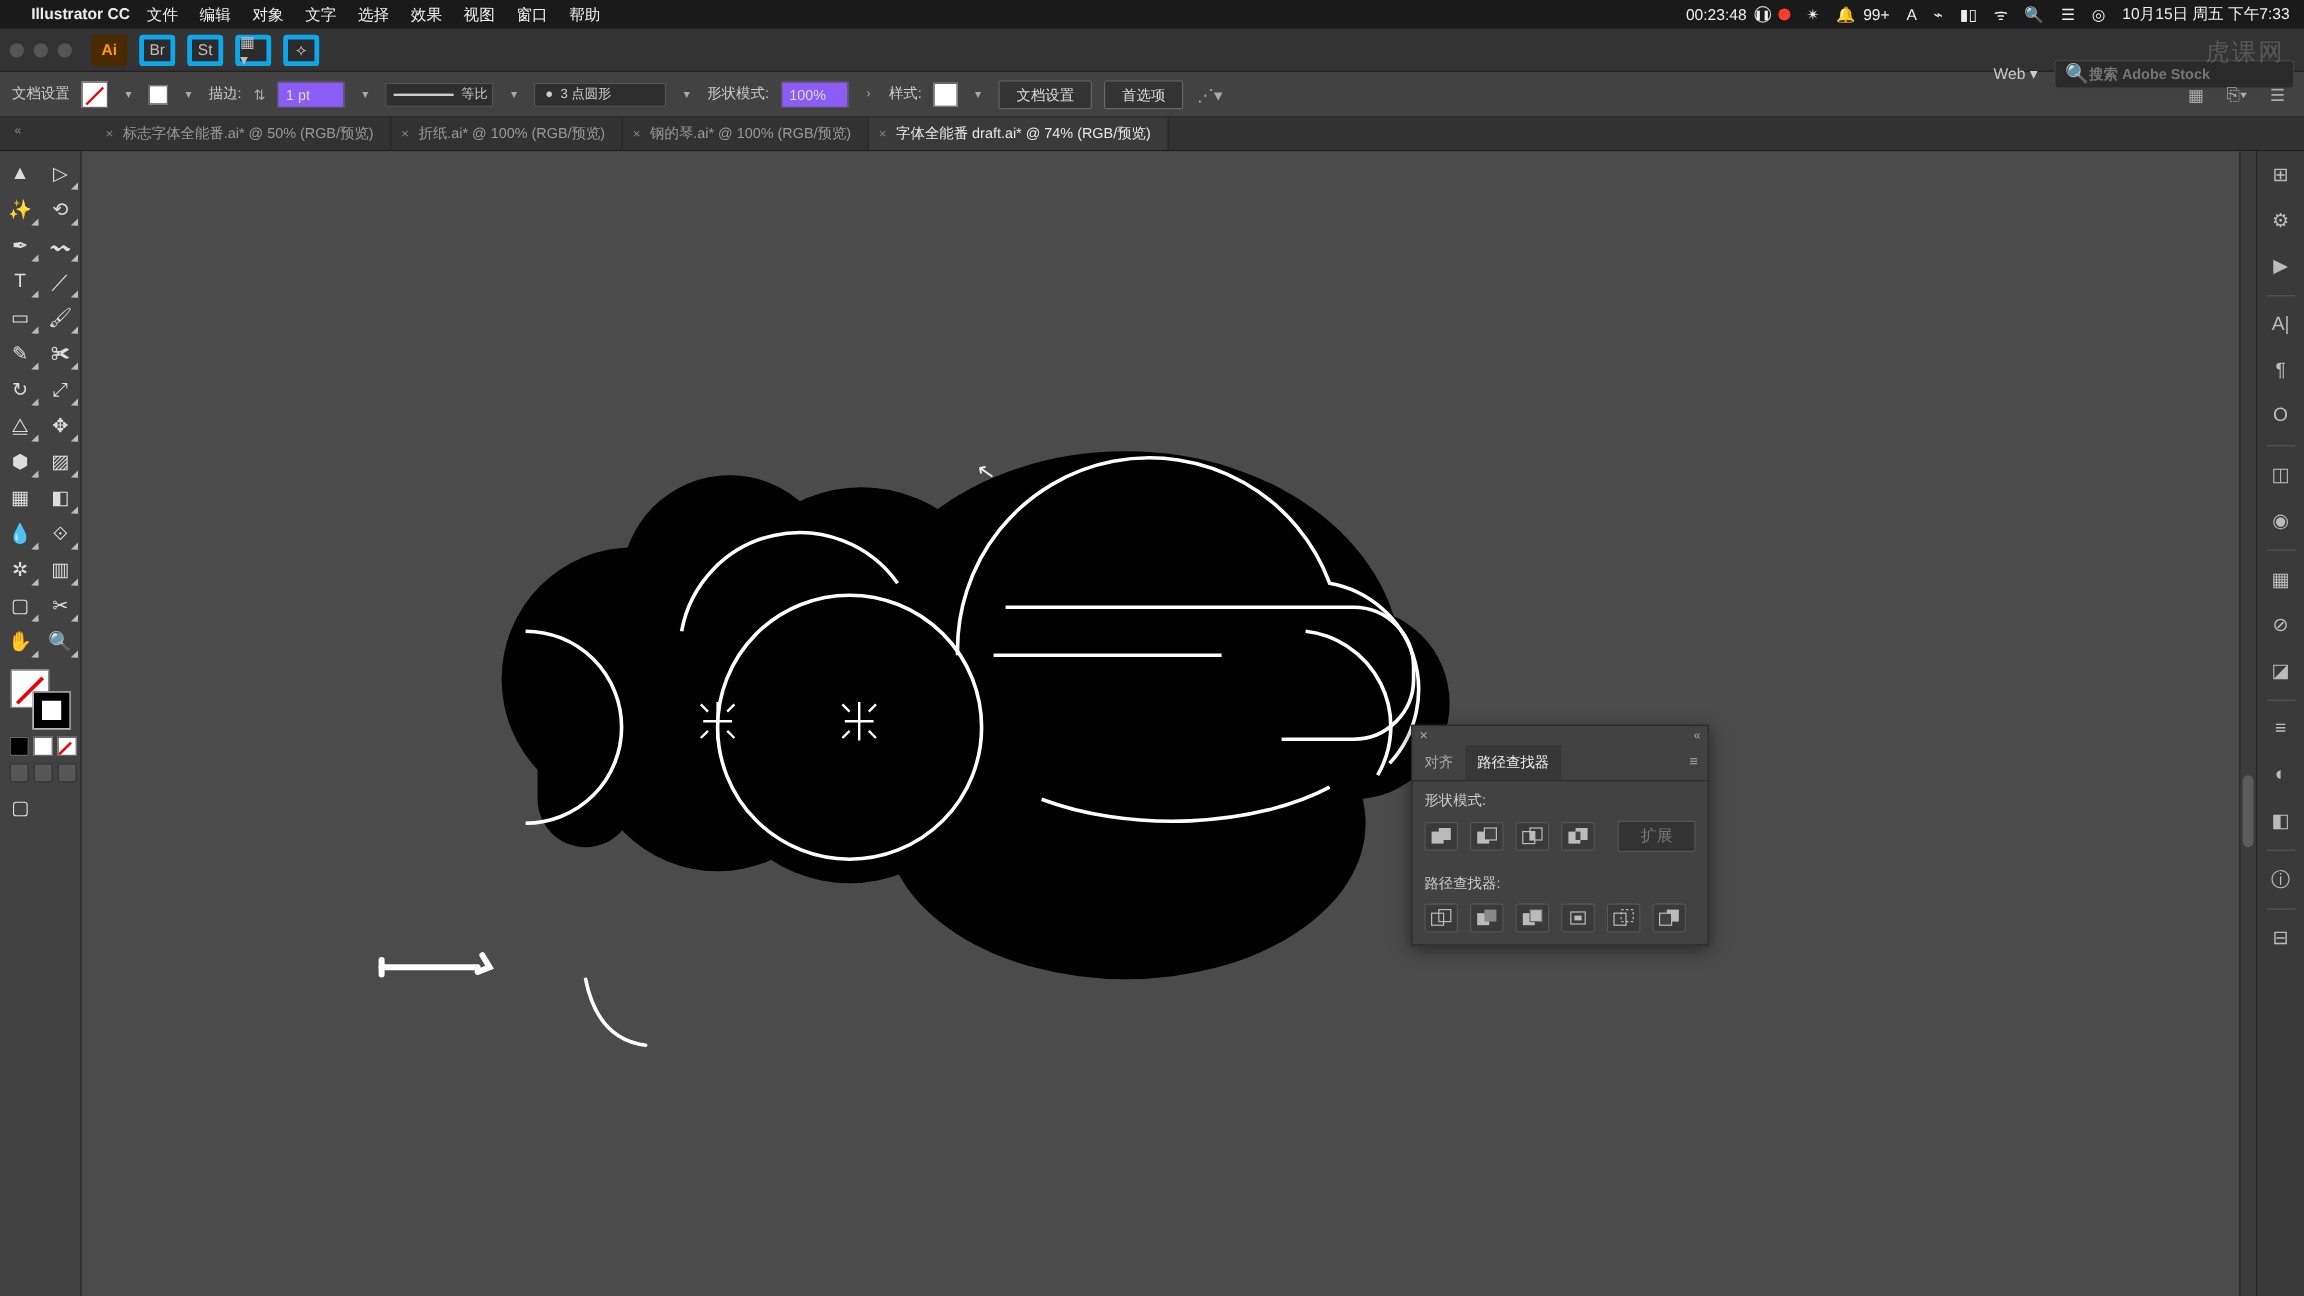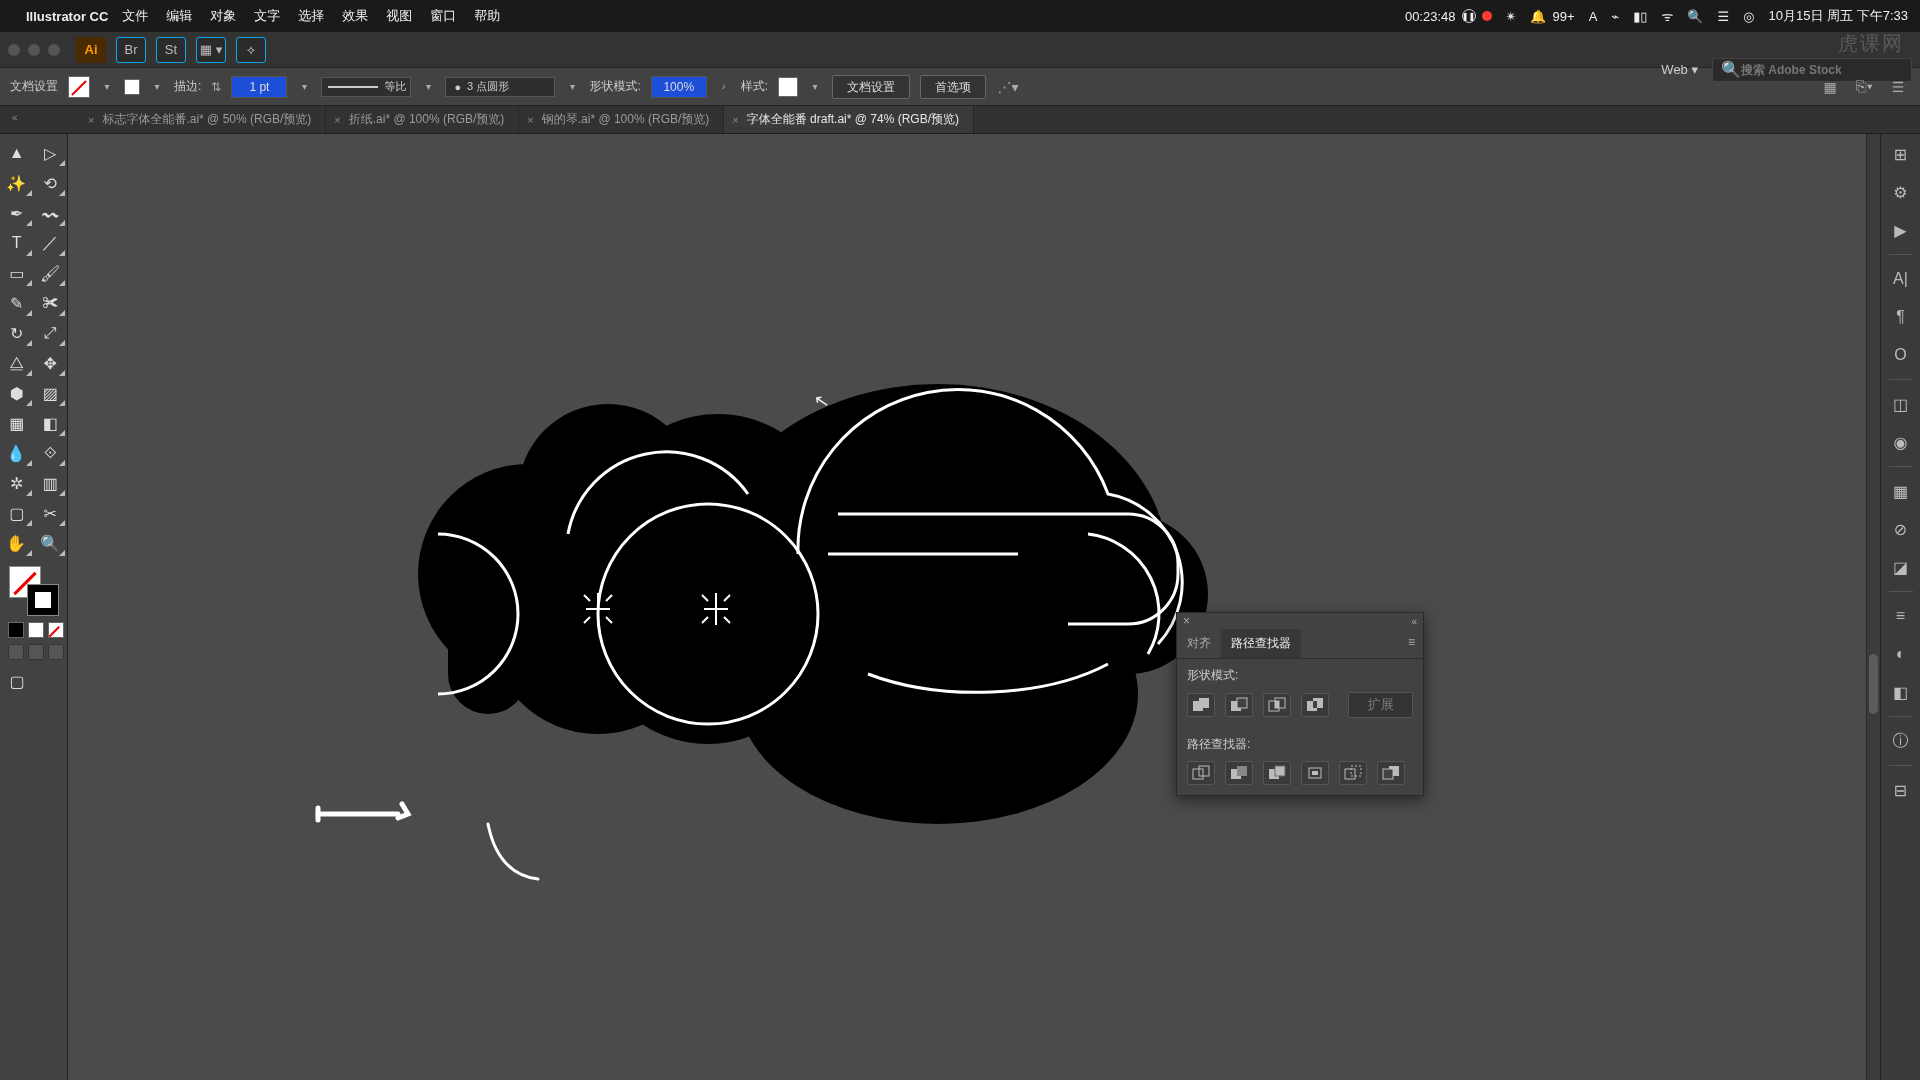--- a/index.html
+++ b/index.html
@@ -1,47 +1,47 @@
 <!DOCTYPE html>
 <html><head>
 <meta charset="utf-8">
 <style>
 * { margin: 0; padding: 0; box-sizing: border-box; font-family: -apple-system, "Helvetica Neue", Arial, sans-serif; user-select: none; }
 html, body { width: 1920px; height: 1080px; overflow: hidden; background: #323232; color: #ccc; }
 
 
-.menubar { height: 24px; background: #1a1a1a; display: flex; align-items: center; padding: 16px 12px; font-size: 13px; color: #eee; }
+.menubar { height: 24px; background: #1a1a1a; display: flex; padding: 4px 12px; font-size: 13px; color: #eee; }
 .menubar .apple { font-size: 15px; margin-right: 14px; }
 .menubar .app-name { font-weight: 600; margin-right: 14px; }
 .menubar .menu-item { margin-right: 18px; cursor: default; }
 .menubar .spacer { flex: 1; }
 .menubar .status { margin-left: 14px; display: flex; align-items: center; gap: 6px; }
 .menubar .rec-dot { width: 10px; height: 10px; border-radius: 50%; background: #ff3b30; display: inline-block; }
 .menubar .pause { display:inline-flex; width:14px; height:14px; border:1px solid #ccc; border-radius:50%; align-items:center; justify-content:center; font-size:8px; }
 
 
 .app-top { height: 36px; background: #333; display: flex; align-items: center; padding: 0 8px; gap: 10px; border-bottom: 1px solid #222; }
 .traffic { display: flex; gap: 8px; margin-right: 6px; }
 .traffic span { width: 12px; height: 12px; border-radius: 50%; background: #555; display: inline-block; }
-.app-top .square-btn { width: 30px; height: 26px; background: #2b2b2b; border: 1px solid #0ea5e9; border-radius: 3px; display: flex; align-items: center; justify-content: center; font-size: 13px; color: #bbb; }
+.app-top .square-btn { width: 30px; height: 26px; background: #2b2b2b; border: 4px solid #0ea5e9; border-radius: 3px; display: flex; align-items: center; justify-content: center; font-size: 13px; color: #bbb; }
 .ai-badge { background: #4a2a00; color: #ff9a00; font-weight: 700; width: 30px; height: 26px; border-radius: 3px; display:flex; align-items:center; justify-content:center; font-size:13px; }
 .app-top .right { margin-left: auto; display: flex; align-items: center; gap: 8px; margin-top: 40px; }
 .doc-preset { color: #ccc; font-size: 13px; padding: 2px 6px; }
 .search-wrap { display: flex; align-items: center; background: #2a2a2a; border: 1px solid #444; border-radius: 3px; padding: 2px 8px; width: 200px; height: 24px; }
 .search-wrap input { background: transparent; border: none; color: #ec4899; font-size: 12px; outline: none; width: 100%; font-weight: bold; }
 
 
 .control-bar { height: 38px; background: #424242; border-bottom: 1px solid #222; display: flex; align-items: center; padding: 0 10px; gap: 10px; font-size: 12px; color: #ccc; }
 .control-bar .label { color: #ccc; }
 .swatch { width: 22px; height: 22px; border: 1px solid #666; display: inline-block; }
 .swatch.nofill { background: #fff; position: relative; }
 .swatch.nofill::after { content: ""; position: absolute; left: 0; right: 0; top: 50%; border-top: 2px solid #e00; transform: rotate(-45deg); }
 .swatch.white { background: #fff; }
 .dd { width: 14px; height: 22px; display: flex; align-items: center; justify-content: center; color: #aaa; font-size: 10px; }
-.num-input { background: #1d4ed8; border: 1px solid #555; color: #ddd; padding: 2px 6px; width: 56px; height: 22px; font-size: 12px; text-align: center; }
+.num-input { background: #8b5cf6; border: 1px solid #555; color: #ddd; padding: 2px 6px; width: 56px; height: 22px; font-size: 12px; }
 .stroke-preview { width: 90px; height: 20px; background: #2e2e2e; border: 1px solid #555; display:flex; align-items:center; }
 .stroke-preview .line { height: 2px; background: #ccc; flex: 1; margin: 0 6px; }
 .btn { background: #333; border: 1px solid #666; color: #ddd; padding: 3px 14px; height: 24px; font-size: 12px; border-radius: 2px; }
 .ctrl-right { margin-left: auto; display: flex; gap: 10px; align-items: center; }
 .icon-btn { width: 24px; height: 22px; display: flex; align-items: center; justify-content: center; color: #aaa; font-size: 14px; }
 
 
 .doc-tabs { height: 28px; background: #323232; border-bottom: 1px solid #1e1e1e; display: flex; align-items: flex-end; padding-left: 80px; font-size: 12px; }
 .doc-tab { padding: 5px 14px 5px 8px; color: #9a9a9a; display: flex; align-items: center; gap: 8px; border-right: 1px solid #262626; }
 .doc-tab.active { background: #3a3a3a; color: #e8e8e8; }

